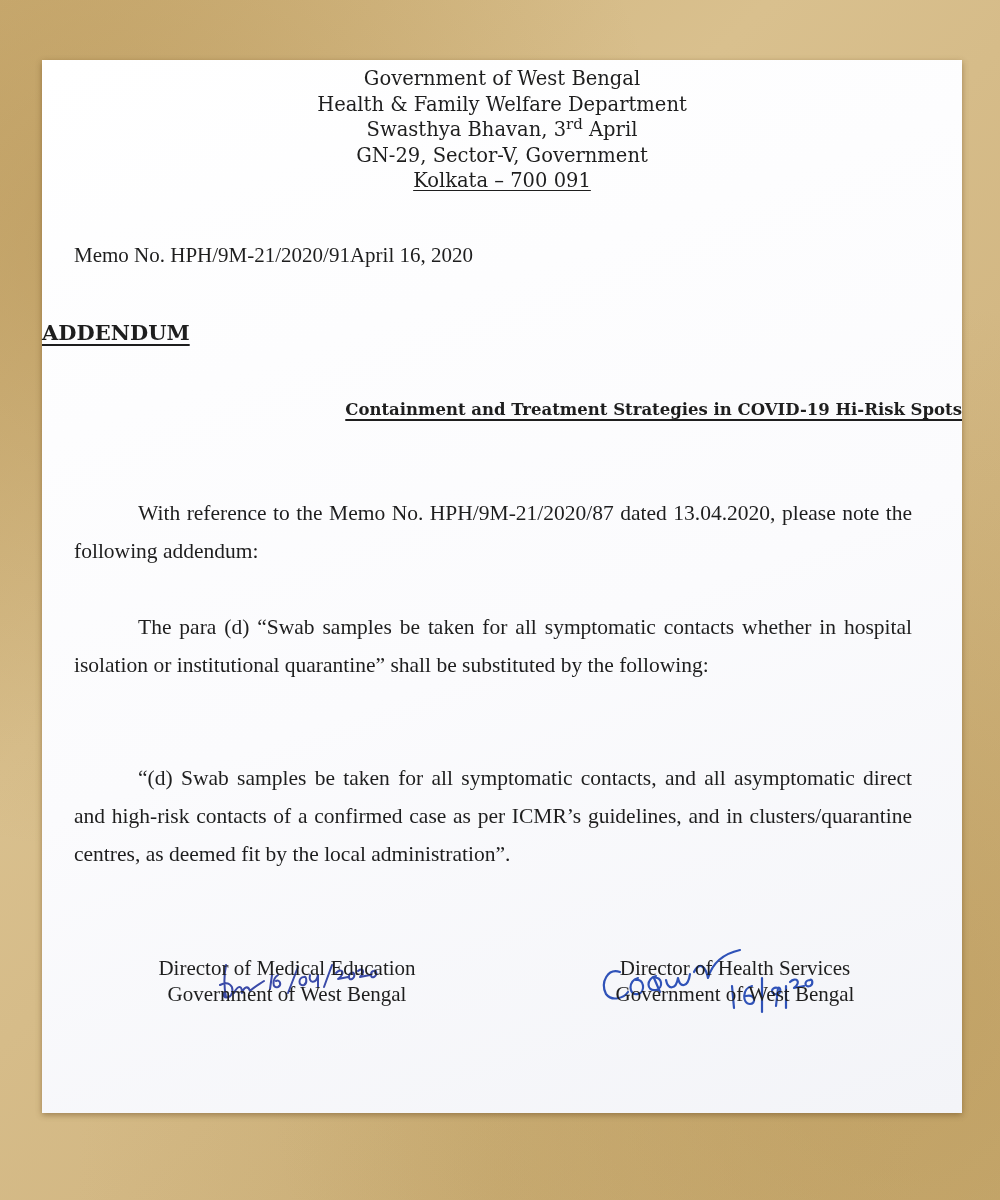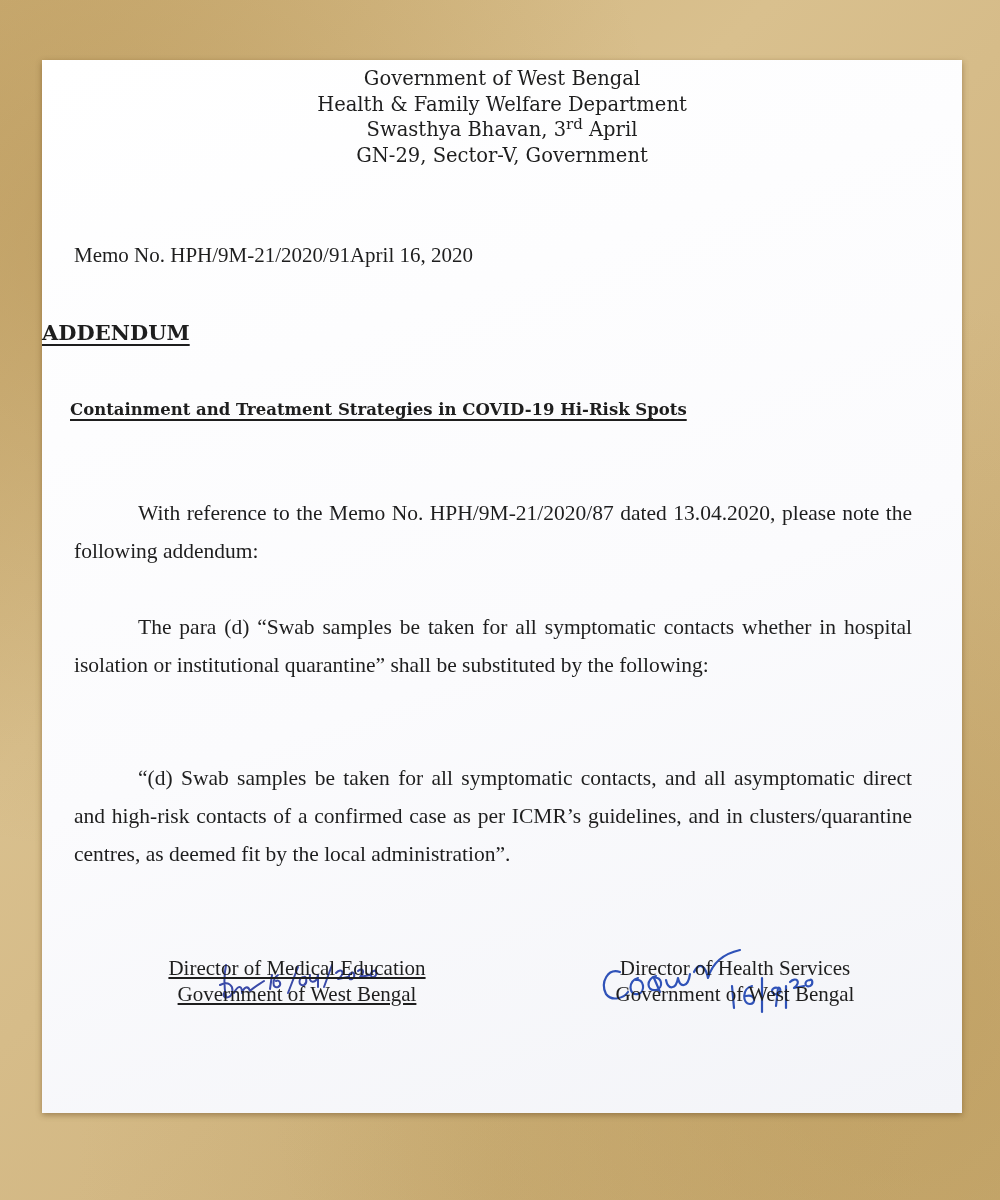--- a/index.html
+++ b/index.html
@@ -27,54 +27,55 @@
     position: absolute; top: 183px; left: 32px; right: 94px;
     display: flex; 
     font-family: "Liberation Serif", serif; font-size: 21px;
   }
   .title {
     position: absolute; top: 260px; left: 0; width: 100%; 
     font-family: "DejaVu Serif", serif; font-weight: bold; font-size: 21px;
     text-decoration: underline; text-decoration-thickness: 2px; text-underline-offset: 4px;
   }
   .subtitle {
-    position: absolute; top: 340px; left: 0; width: 100%; text-align: left; padding-left: 28px; box-sizing: border-box;
+    position: absolute; top: 340px; left: 0; width: 100%; text-align: right; padding-left: 28px; box-sizing: border-box;
     font-family: "DejaVu Serif", serif; font-weight: bold; font-size: 16.5px;
     text-decoration: underline; text-decoration-thickness: 1.5px; text-underline-offset: 4px;
   }
   .para {
     position: absolute; left: 32px; width: 838px;
     font-family: "Liberation Serif", serif; font-size: 21.5px; line-height: 38px;
     text-align: justify; text-align-last: left;
   }
   .para .indent { display: inline-block; width: 64px; }
   #p1 { top: 434px; }
   #p2 { top: 548px; }
   #p3 { top: 699px; }
   .sig-block {
     position: absolute; top: 895px; text-align: center;
     font-family: "Liberation Serif", serif; font-size: 21px; line-height: 26px;
   }
-  #sig-left { left: 90px; width: 330px; text-decoration: underline; }
+  #sig-left { left: 80px; width: 330px; }
   #sig-right { left: 528px; width: 330px; }
   .signature { position: absolute; }
   #signature-left { left: 170px; top: 895px; width: 190px; height: 60px; }
   #signature-right { left: 548px; top: 882px; width: 240px; height: 72px; }
   .sig-text { position: absolute; top: 0; left: 0; width: 100%; height: 100%; }
 </style>
 </head>
 <body>
 
 <div class="paper">
 
   <div class="letterhead">
     <div>Government of West Bengal</div>
     <div>Health &amp; Family Welfare Department</div>
     <div><span>Swasthya Bhavan, 3</span><sup>rd</sup><span> April</span></div>
     <div>GN-29, Sector-V, Government</div>
+    <div><span class="u">Kolkata – 700 091</span></div>
   </div>
 
   <div class="memo-row">
     <span>Memo No. HPH/9M-21/2020/91</span>
     <span>April 16, 2020</span>
   </div>
 
   <div class="title">ADDENDUM</div>
   <div class="subtitle">Containment and Treatment Strategies in COVID-19 Hi-Risk Spots</div>
 

